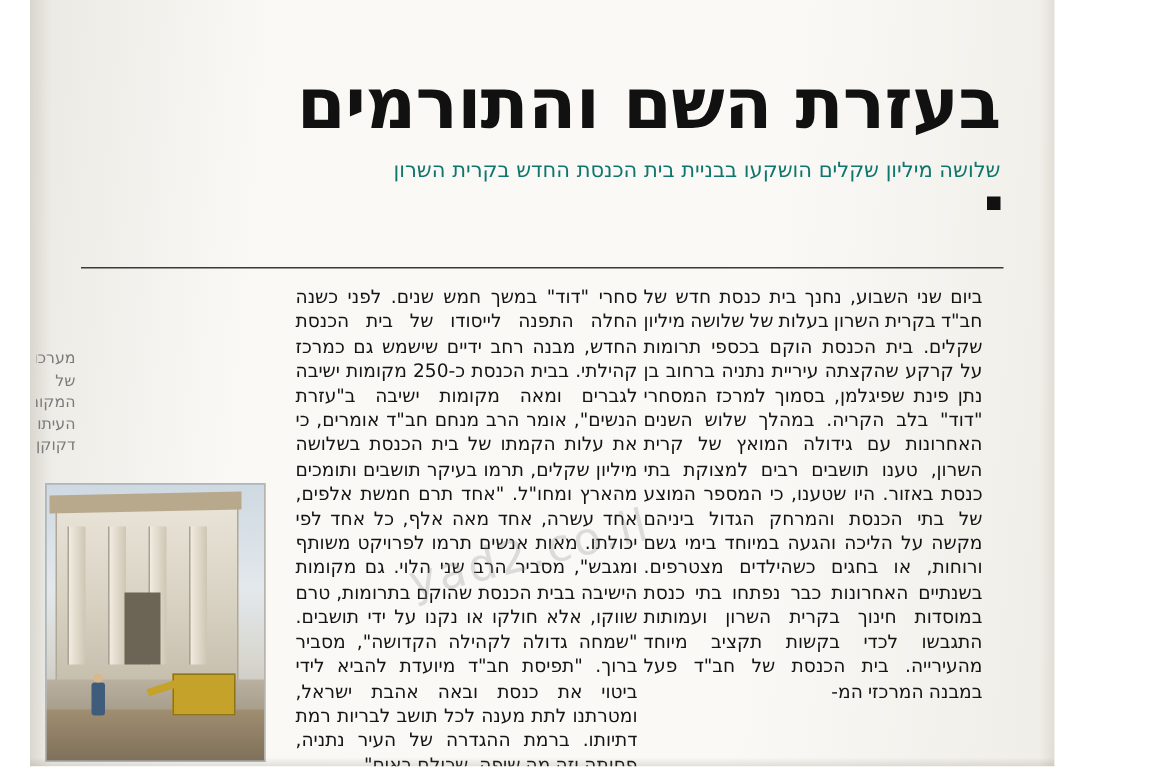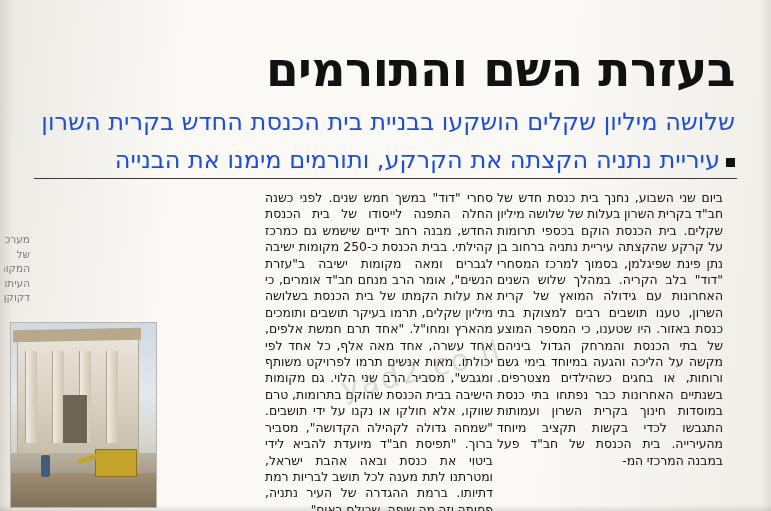--- a/index.html
+++ b/index.html
@@ -5,25 +5,26 @@
   html, body {
     margin: 0;
     padding: 0;
     background: #ffffff;
   }
   body {
     font-family: "DejaVu Sans", sans-serif;
   }
   #page {
     position: relative;
-    width: 771px;
+    width: 683px;
     height: 511px;
     overflow: hidden;
     background: #f5f3ef;
     direction: rtl;
+    margin-left: 20px;
   }
   
   #paper-bg {
     position: absolute;
     inset: 0;
     background:
       linear-gradient(95deg, rgba(222,219,210,0.55) 0%, rgba(248,247,243,0.25) 22%, rgba(250,249,246,0.18) 70%, rgba(228,225,216,0.5) 100%),
       #faf9f6;
   }
   #paper-edge-left {
@@ -57,23 +58,23 @@
     direction: rtl;
   }
 
   .subhead {
     position: absolute;
     top: 104px;
     right: 36px;
     left: 36px;
     text-align: right;
     direction: rtl;
-    font-size: 24px;
+    font-size: 14px;
     line-height: 1.5;
-    color: #1d4ed8;
+    color: #0f766e;
     font-weight: normal;
   }
   .subhead .line2 {
     display: block;
     margin-top: 2px;
   }
   .bullet-sq {
     display: inline-block;
     width: 9px;
     height: 9px;
@@ -265,21 +266,21 @@
 <div id="page">
   <div id="paper-bg"></div>
   <div id="paper-edge-left"></div>
   <div id="paper-edge-right"></div>
 
   <h1 class="headline">בעזרת השם והתורמים</h1>
 
   <div class="subhead">
     <span>שלושה מיליון שקלים הושקעו בבניית בית הכנסת החדש בקרית השרון</span>
     <span class="line2">
-      <span class="bullet-sq"></span><span>עיריית נתניה הקצתה את הקרקע, ותורמים מימנו את הבנייה</span>
+      <span class="bullet-sq"></span>
     </span>
   </div>
 
   <div class="rule"></div>
 
   <div class="col" id="col-right">
     <p>ביום שני השבוע, נחנך בית כנסת חדש של חב"ד בקרית השרון בעלות של שלושה מיליון שקלים. בית הכנסת הוקם בכספי תרומות על קרקע שהקצתה עיריית נתניה ברחוב בן נתן פינת שפיגלמן, בסמוך למרכז המסחרי "דוד" בלב הקריה.
 
 במהלך שלוש השנים האחרונות עם גידולה המואץ של קרית השרון, טענו תושבים רבים למצוקת בתי כנסת באזור. היו שטענו, כי המספר המוצע של בתי הכנסת והמרחק הגדול ביניהם מקשה על הליכה והגעה במיוחד בימי גשם ורוחות, או בחגים כשהילדים מצטרפים. בשנתיים האחרונות כבר נפתחו בתי כנסת במוסדות חינוך בקרית השרון ועמותות התגבשו לכדי בקשות תקציב מיוחד מהעירייה.
 

